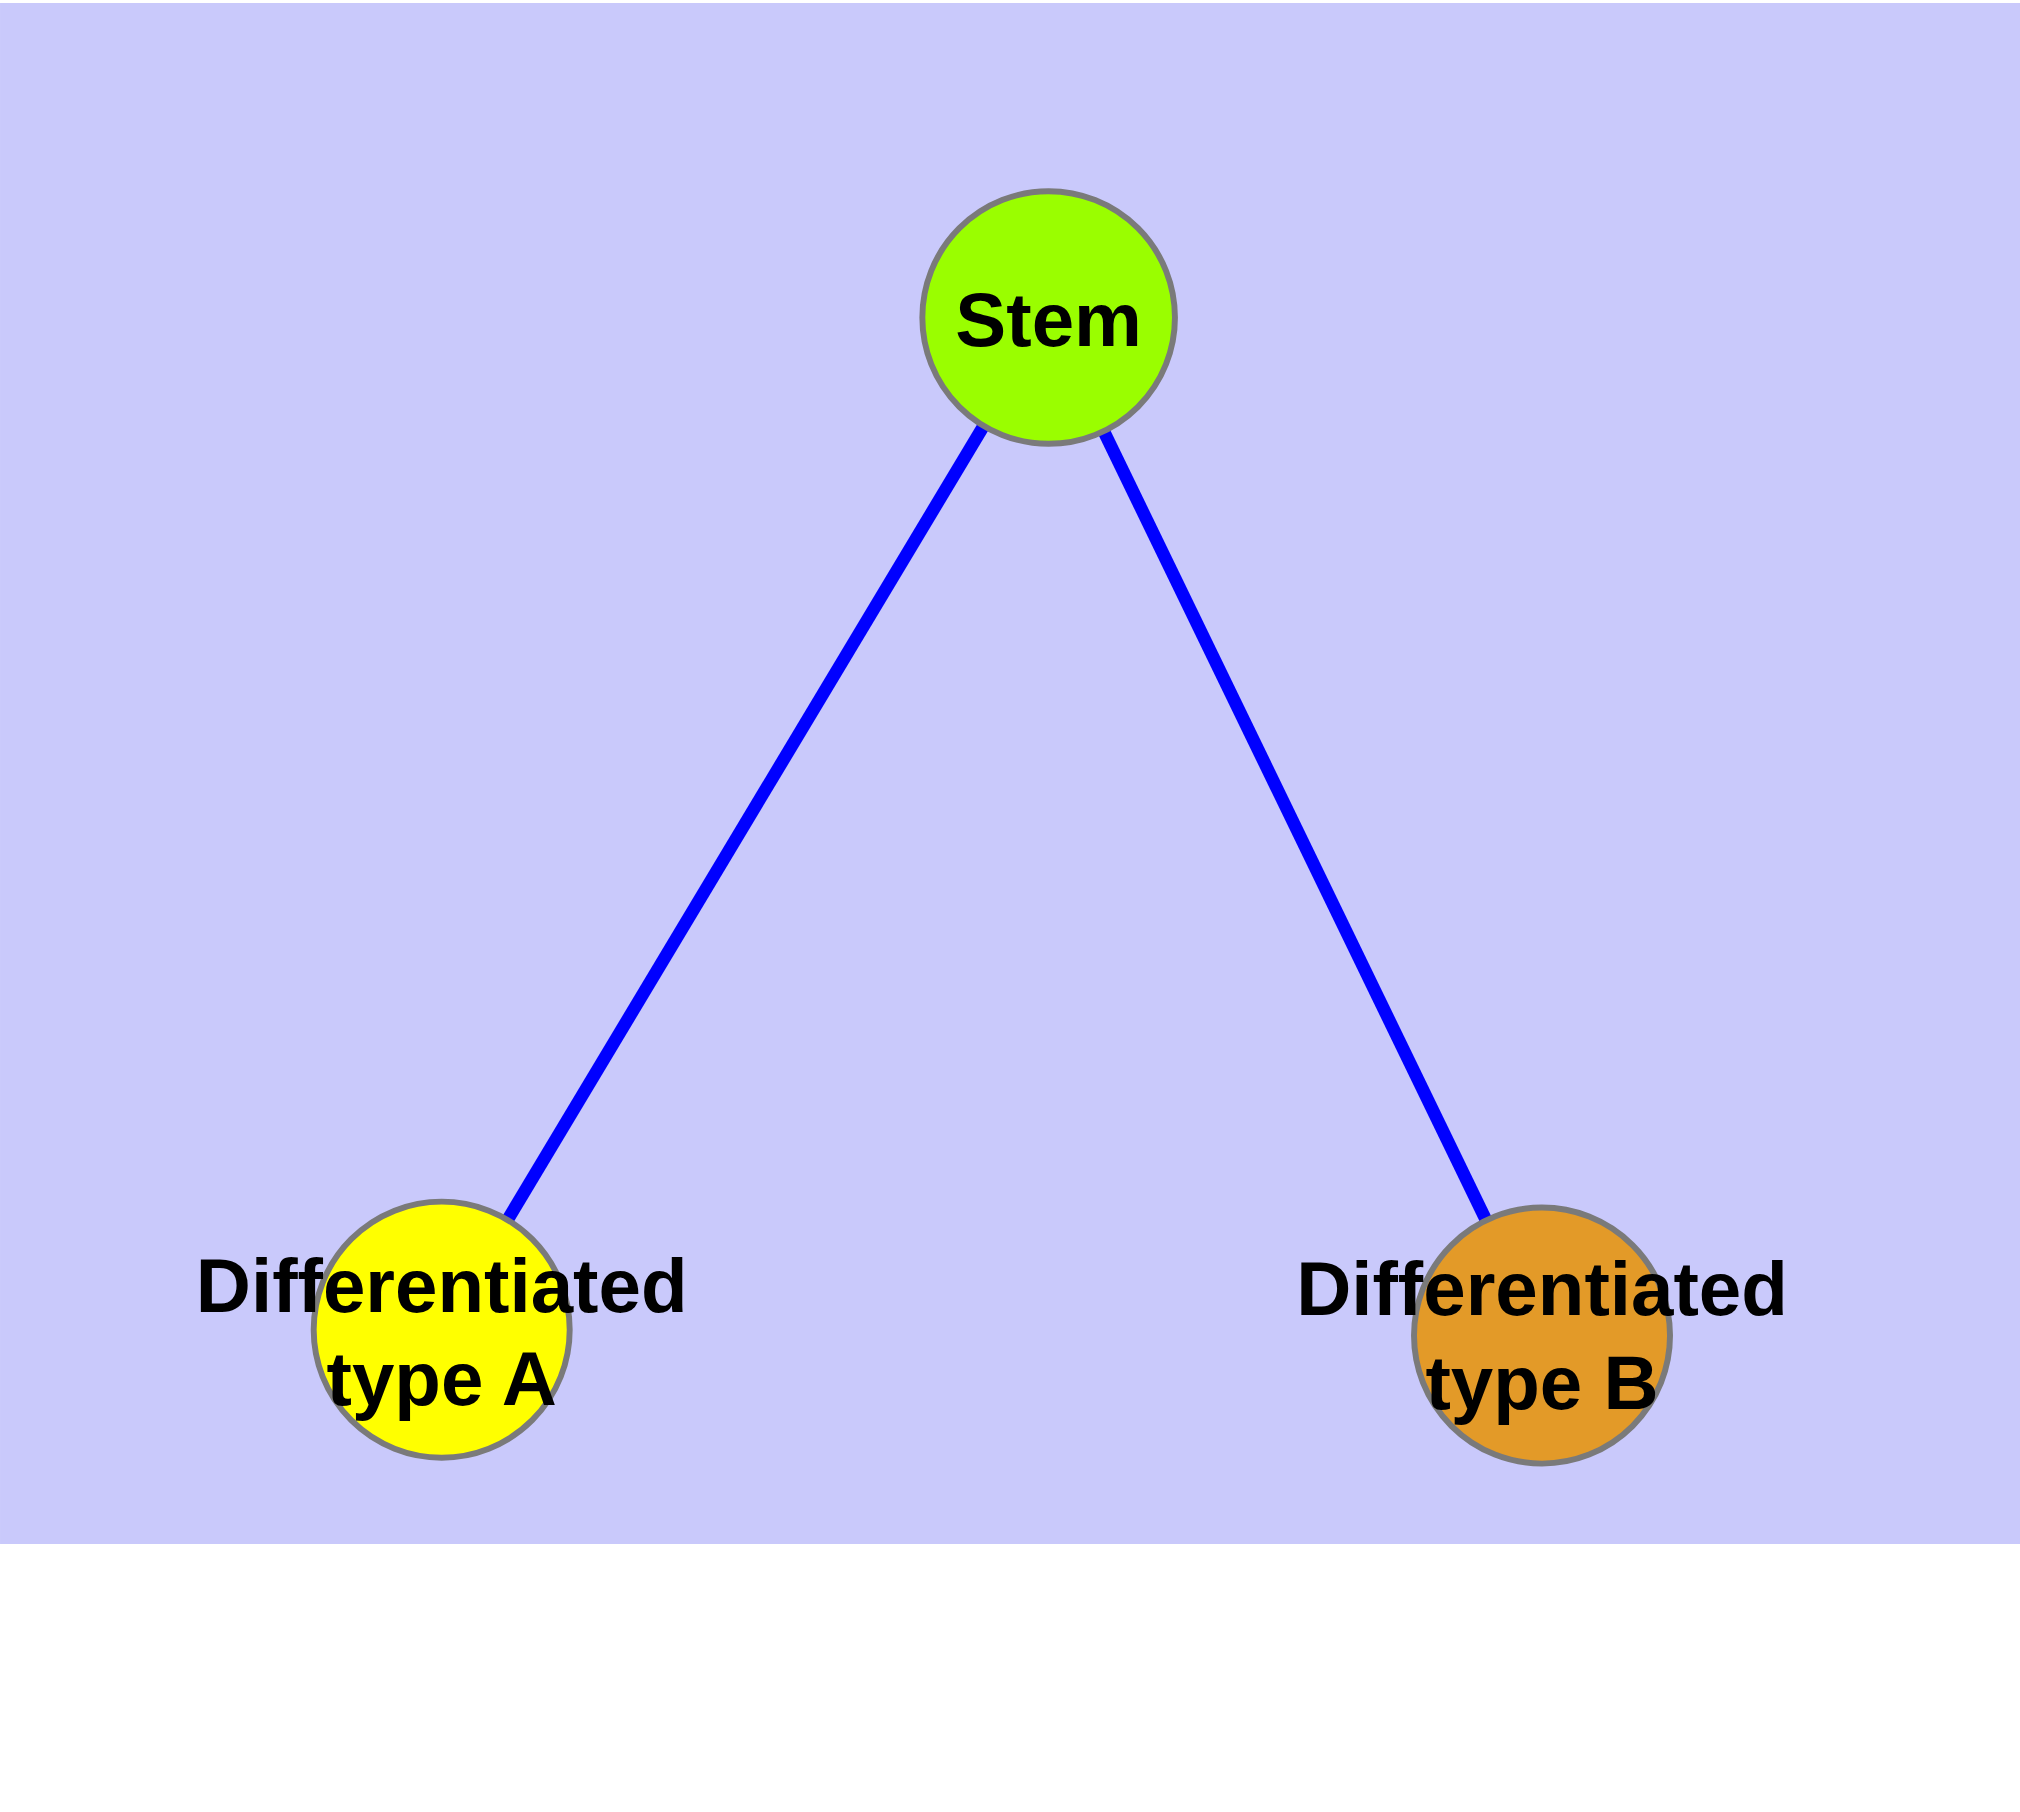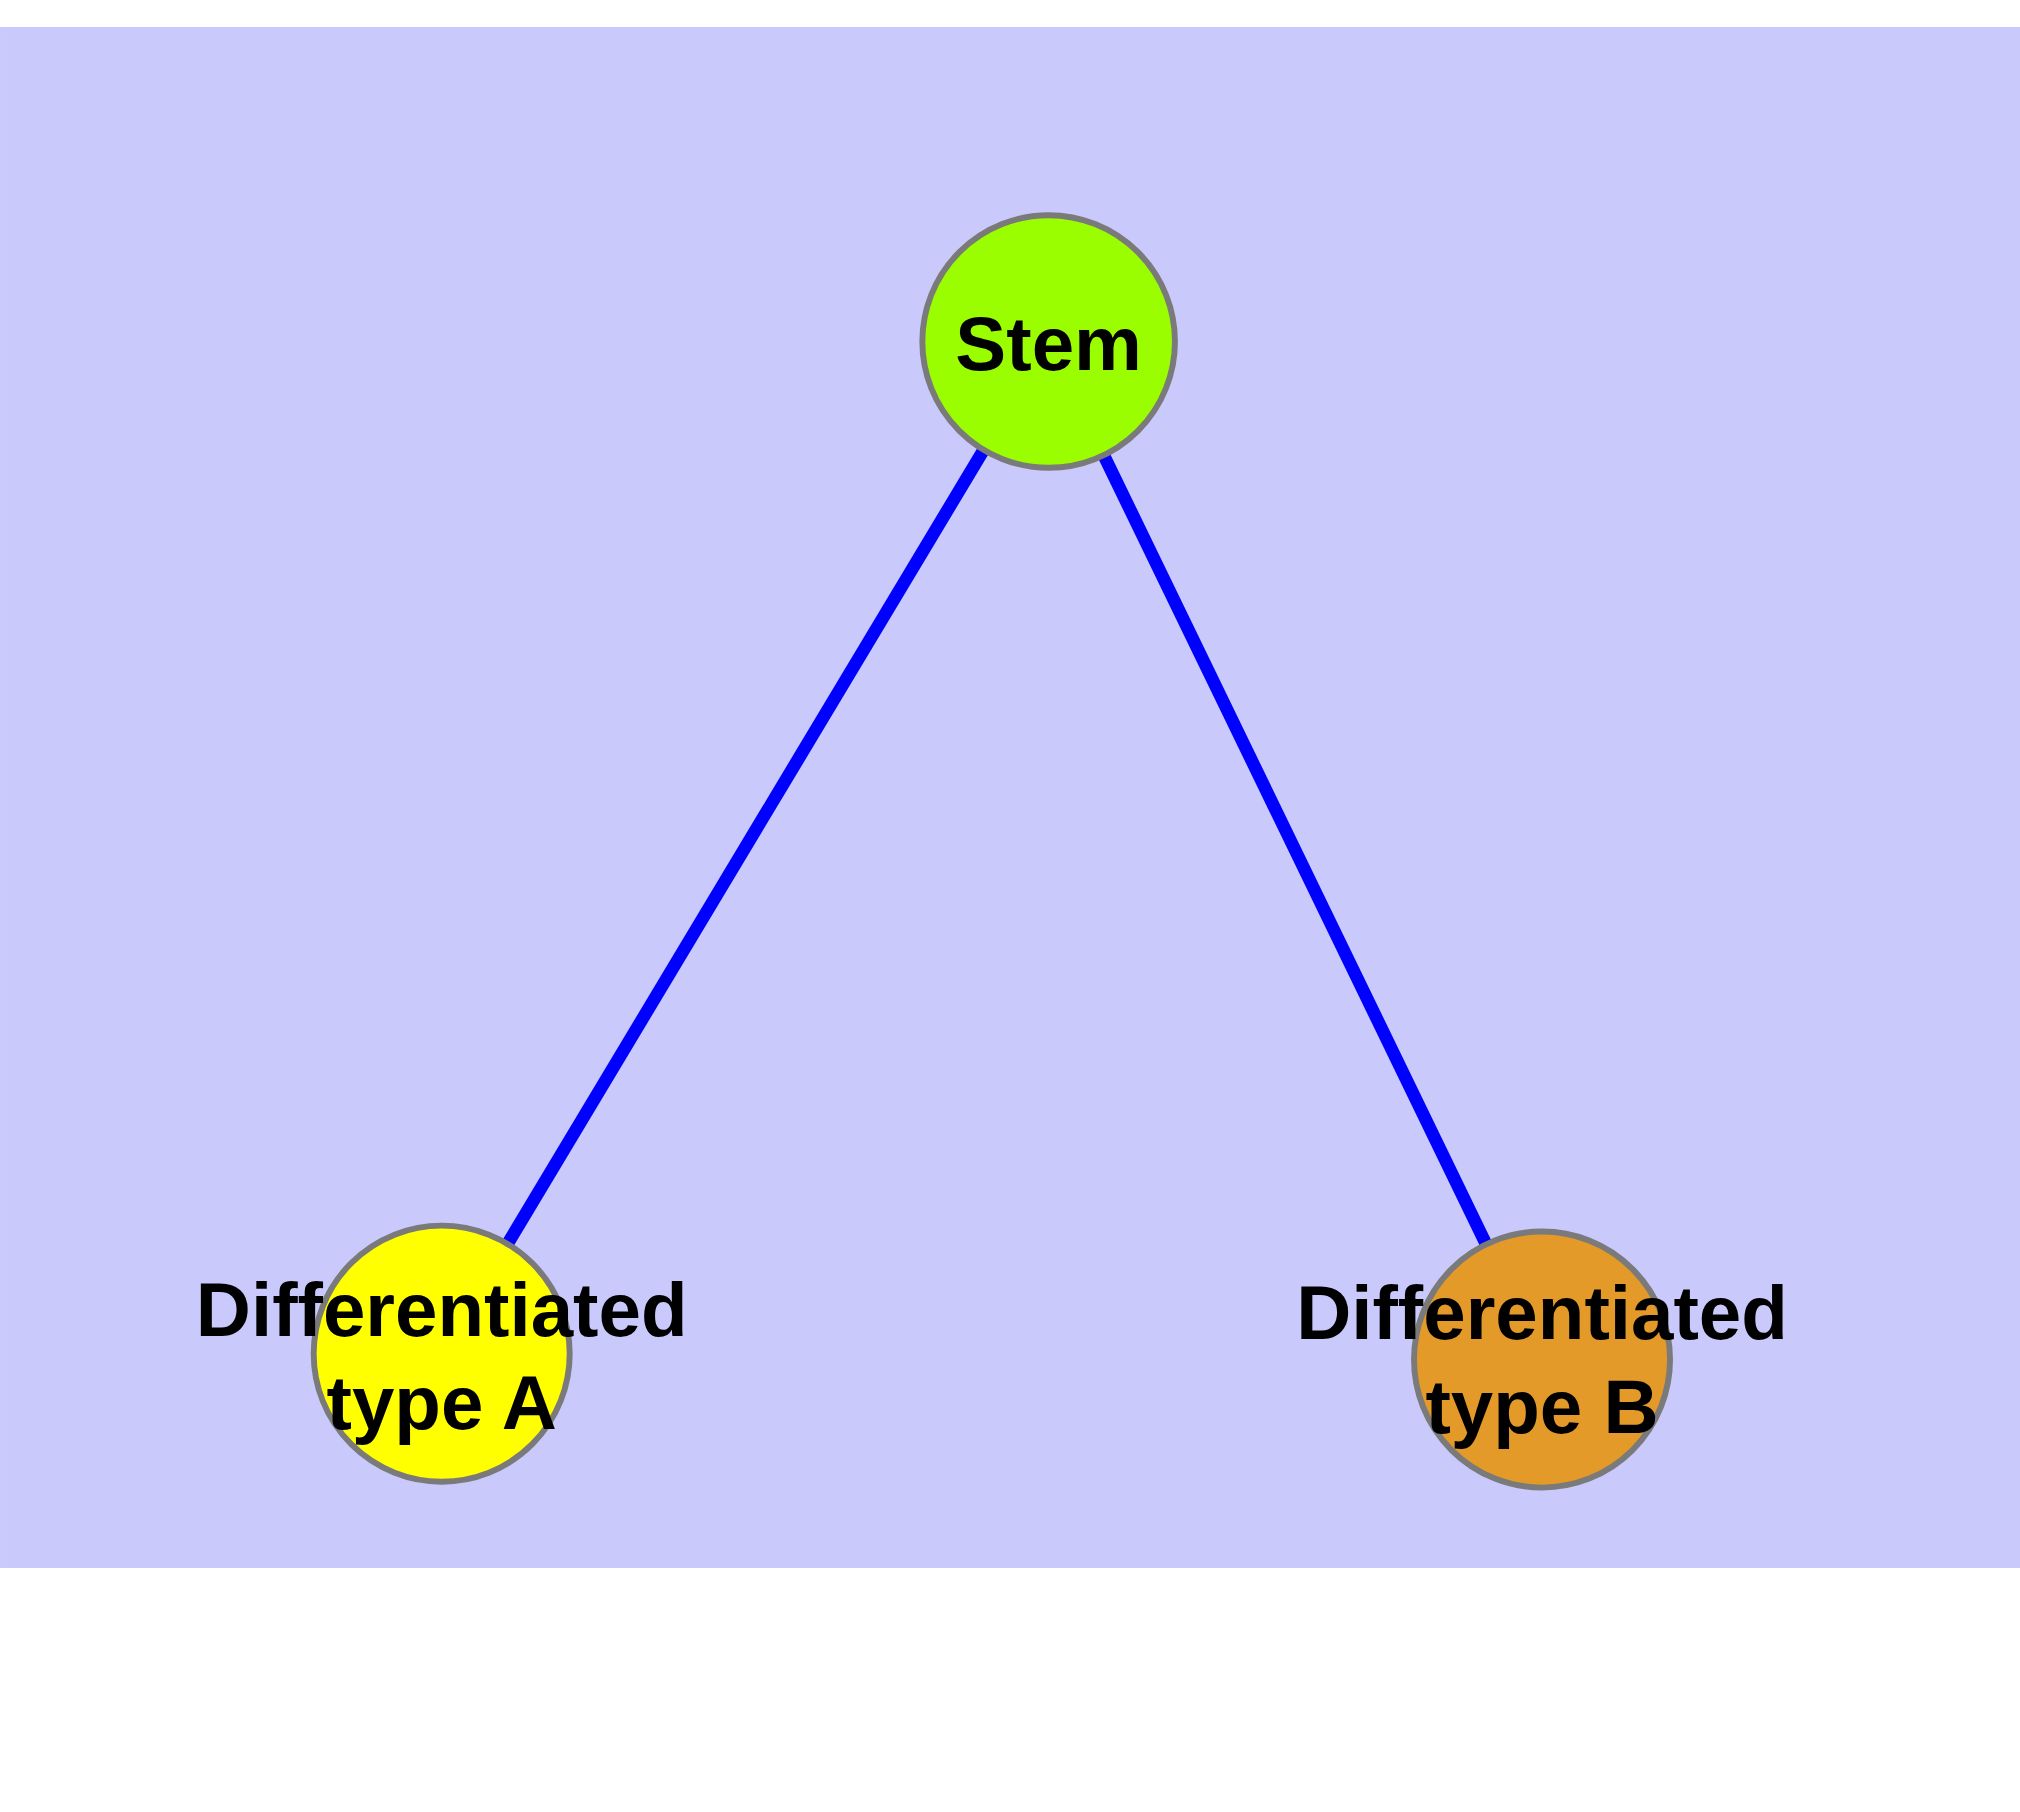--- a/index.html
+++ b/index.html
@@ -6,21 +6,20 @@
     margin: 0;
     padding: 0;
     background: #ffffff;
   }
   .stage {
     width: 2021px;
     height: 1544px;
     position: relative;
     border-top: 3.4px solid #ffffff; 
     box-sizing: border-box;
-    margin-top: 24px;
   }
   svg.graph {
     display: block;
     width: 2021px;
     height: 1809px;
   }
   .edge {
     stroke-width: 15px;
     stroke-linecap: butt;
     fill: none;

